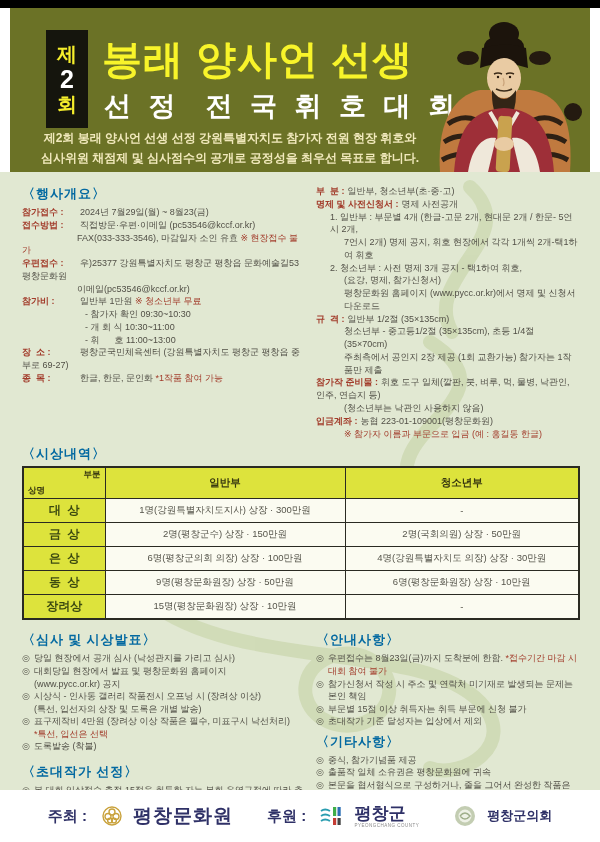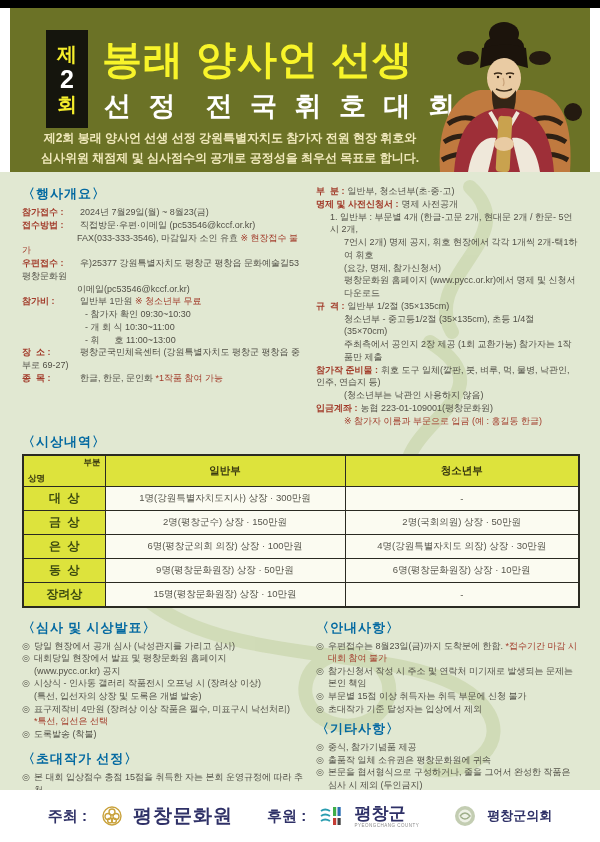--- a/index.html
+++ b/index.html
@@ -171,20 +171,21 @@
           <div>
 
               <div class="kv"><span class="lbl">부  분 :</span><span class="val">일반부, 청소년부(초·중·고)</span><span class="note"></span></div>
 
               <div class="kv"><span class="lbl">명제 및 사전신청서 :</span><span class="val">명제 사전공개</span><span class="note"></span></div>
 
               <div class="kv" data-ind="1"><span class="lbl"></span><span class="val">1. 일반부 : 부문별 4개 (한글-고문 2개, 현대문 2개 / 한문- 5언시 2개,</span><span class="note"></span></div>
 
               <div class="kv" data-ind="2"><span class="lbl"></span><span class="val">7언시 2개) 명제 공지, 휘호 현장에서 각각 1개씩 2개-택1하여 휘호</span><span class="note"></span></div>
 
+              <div class="kv" data-ind="1"><span class="lbl"></span><span class="val">2. 청소년부 : 사전 명제 3개 공지 - 택1하여 휘호,</span><span class="note"></span></div>
 
               <div class="kv" data-ind="2"><span class="lbl"></span><span class="val">(요강, 명제, 참가신청서)</span><span class="note"></span></div>
 
               <div class="kv" data-ind="2"><span class="lbl"></span><span class="val">평창문화원 홈페이지 (www.pycc.or.kr)에서 명제 및 신청서 다운로드</span><span class="note"></span></div>
 
               <div class="kv"><span class="lbl">규  격 :</span><span class="val">일반부 1/2절 (35×135cm)</span><span class="note"></span></div>
 
               <div class="kv" data-ind="2"><span class="lbl"></span><span class="val">청소년부 - 중고등1/2절 (35×135cm), 초등 1/4절 (35×70cm)</span><span class="note"></span></div>
 
               <div class="kv" data-ind="2"><span class="lbl"></span><span class="val">주최측에서 공인지 2장 제공 (1회 교환가능) 참가자는 1작품만 제출</span><span class="note"></span></div>

